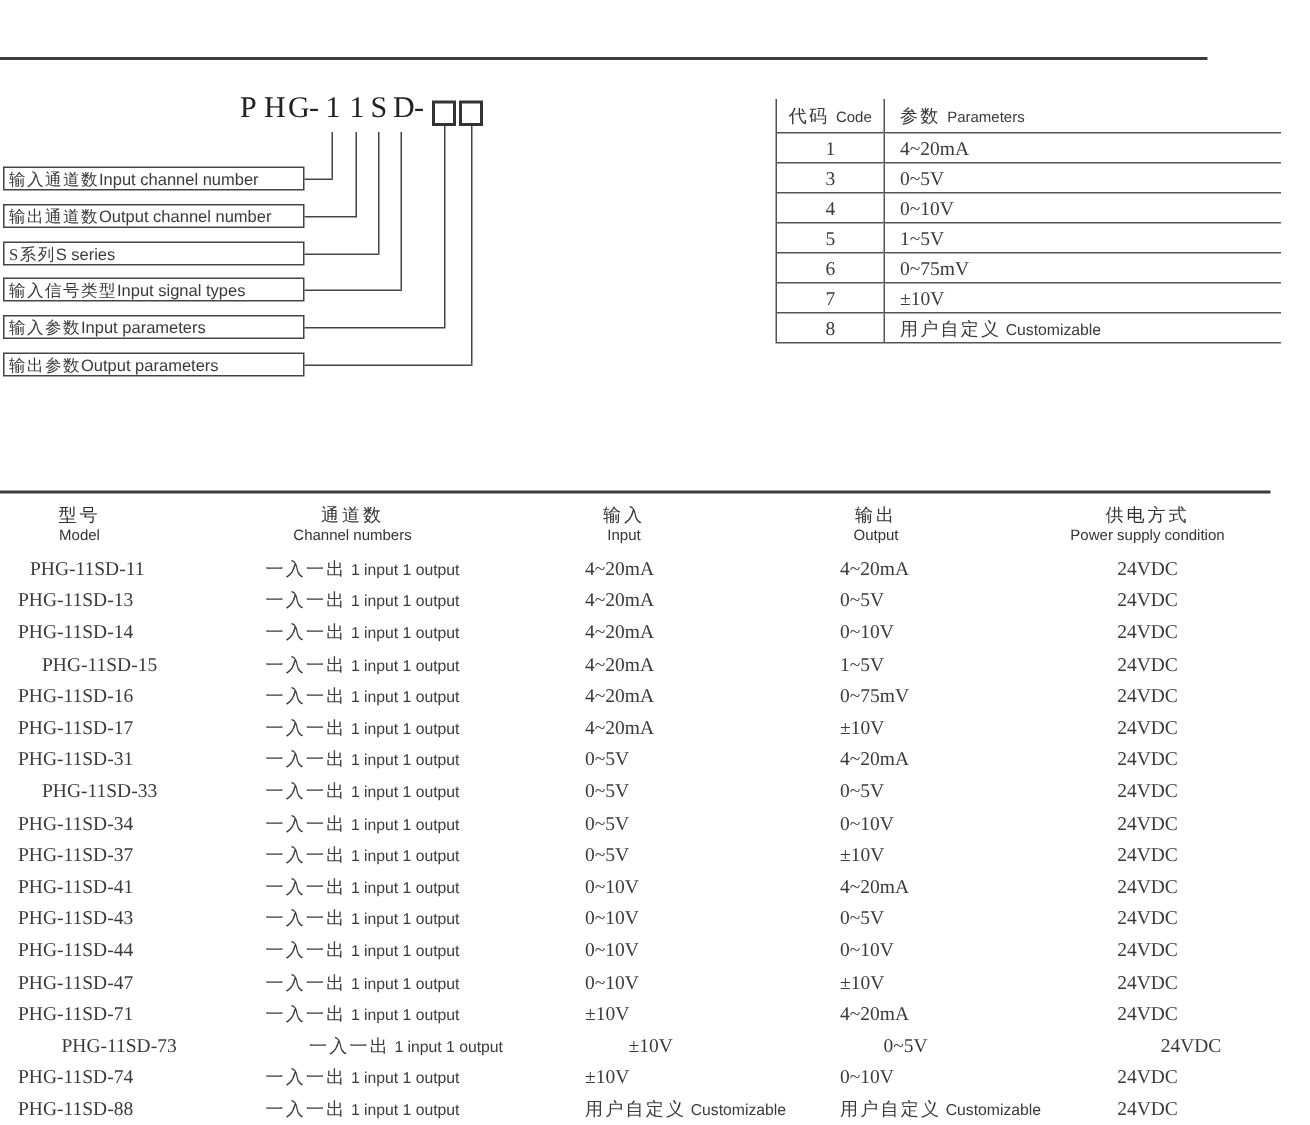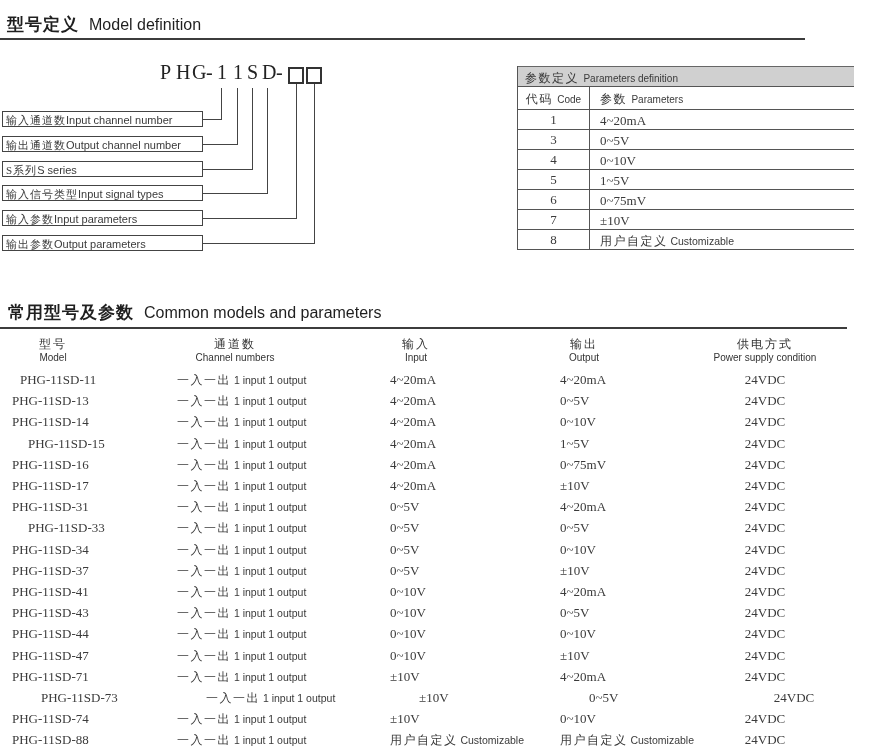--- a/index.html
+++ b/index.html
@@ -38,34 +38,31 @@
   .pt-header .en-run{font-size:10px;}
   .pt-colhead{display:flex;height:22px;line-height:22px;border-bottom:1px solid #555;}
   .pt-col1{width:71px;text-align:center;border-right:1px solid #555;white-space:nowrap;}
   .pt-col2{flex:1;padding-left:10px;white-space:nowrap;}
   .pt-row{display:flex;height:19px;line-height:19px;border-bottom:1px solid #555;}
   .pt-colhead .zh-run{font-size:12px;}
   .pt-colhead .en-run{font-size:10px;}
 
   
   .col-head{position:absolute;transform:translateX(-50%);text-align:center;white-space:nowrap;}
-  .col-head .zh{display:block;font-family:Liberation Sans, sans-serif;
+  .col-head .zh{display:block;font-family:Liberation Mono, monospace;
                 font-size:12px;letter-spacing:2px;color:#333;line-height:15px;}
   .col-head .en{display:block;font-size:10px;color:#333;line-height:11px;}
   .m-row{position:absolute;left:0;width:873px;height:20px;line-height:16px;}
   .m-cell{position:absolute;white-space:nowrap;}
 </style>
 </head>
 <body>
 
 <div class="page">
 
-  <div class="sec-title" style="left:7px;top:13px;">
-    <span class="title-zh">型号定义</span><span class="title-en">Model definition</span>
-  </div>
   <div class="rule" style="left:0;top:38px;width:805px;"></div>
 
   <div id="diagram">
       <div class="mchar" style="left:160px;top:62px;">P</div>
       <div class="mchar" style="left:176px;top:62px;">H</div>
       <div class="mchar" style="left:192px;top:62px;">G</div>
       <div class="mchar" style="left:206px;top:62px;">-</div>
       <div class="mchar" style="left:217px;top:62px;">1</div>
       <div class="mchar" style="left:233px;top:62px;">1</div>
       <div class="mchar" style="left:247px;top:62px;">S</div>
@@ -87,24 +84,20 @@
       <div class="hline" style="left:200px;top:243px;width:115px;"></div>
       <div class="label-box" style="top:111px;"><span class="zh-run">输入通道数</span><span class="en-run" style="font-size: 11px;">Input channel number</span></div>
       <div class="label-box" style="top:136px;"><span class="zh-run">输出通道数</span><span class="en-run" style="font-size: 11px;">Output channel number</span></div>
       <div class="label-box" style="top:161px;"><span class="zh-run">S系列</span><span class="en-run" style="font-size: 11px;">S series</span></div>
       <div class="label-box" style="top:185px;"><span class="zh-run">输入信号类型</span><span class="en-run" style="font-size: 11px;">Input signal types</span></div>
       <div class="label-box" style="top:210px;"><span class="zh-run">输入参数</span><span class="en-run" style="font-size: 11px;">Input parameters</span></div>
       <div class="label-box" style="top:235px;"><span class="zh-run">输出参数</span><span class="en-run" style="font-size: 11px;">Output parameters</span></div>
     </div>
 
   <div class="ptable">
-    <div class="pt-header">
-      <span class="zh-run">参数定义</span>
-      <span class="en-run">Parameters definition</span>
-    </div>
     <div class="pt-colhead">
       <div class="pt-col1">
         <span class="zh-run">代码</span>
         <span class="en-run">Code</span>
       </div>
       <div class="pt-col2">
         <span class="zh-run">参数</span>
         <span class="en-run">Parameters</span>
       </div>
     </div>
@@ -133,23 +126,20 @@
           <div class="pt-col1 val">7</div>
           <div class="pt-col2"><span class="val">±10V</span></div>
         </div>
         <div class="pt-row">
           <div class="pt-col1 val">8</div>
           <div class="pt-col2"><span class="zh-run">用户自定义</span><span class="en-run"> Customizable</span></div>
         </div>
       </div>
   </div>
 
-  <div class="sec-title" style="left:8px;top:301px;">
-    <span class="title-zh">常用型号及参数</span><span class="title-en">Common models and parameters</span>
-  </div>
   <div class="rule" style="left:0;top:327px;width:847px;"></div>
 
   <div id="models-header">
       <div class="col-head" style="left:53px;top:337px;">
         <span class="zh">型号</span>
         <span class="en">Model</span>
       </div>
       <div class="col-head" style="left:235px;top:337px;">
         <span class="zh">通道数</span>
         <span class="en">Channel numbers</span>

